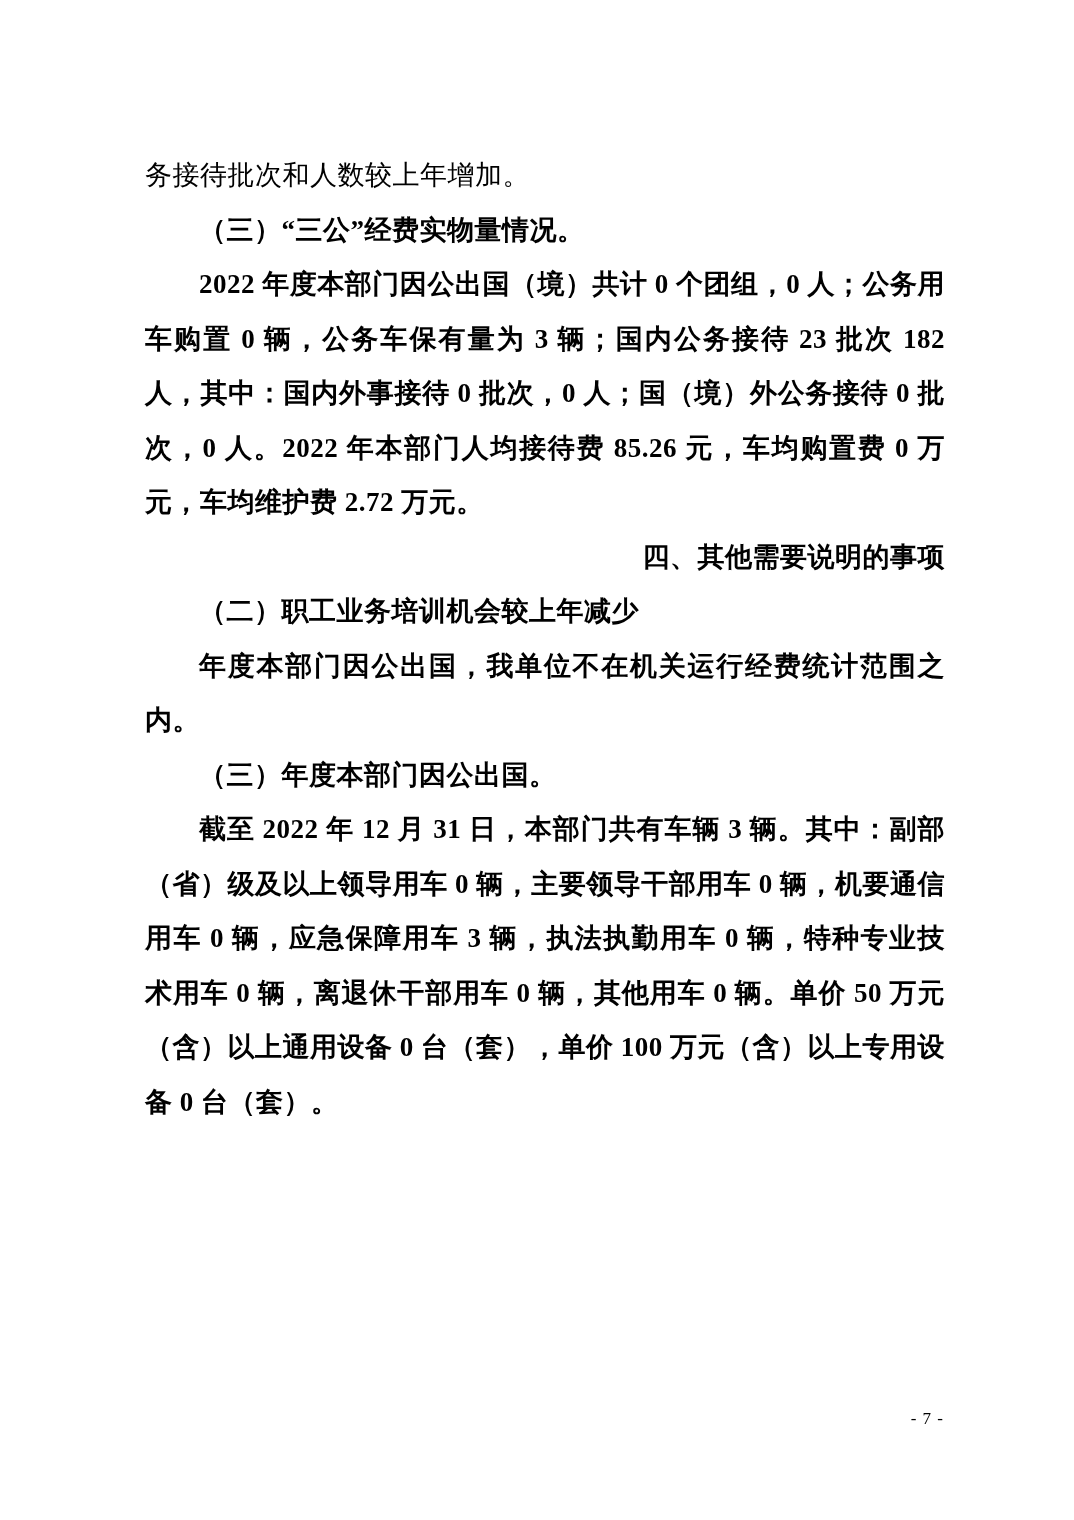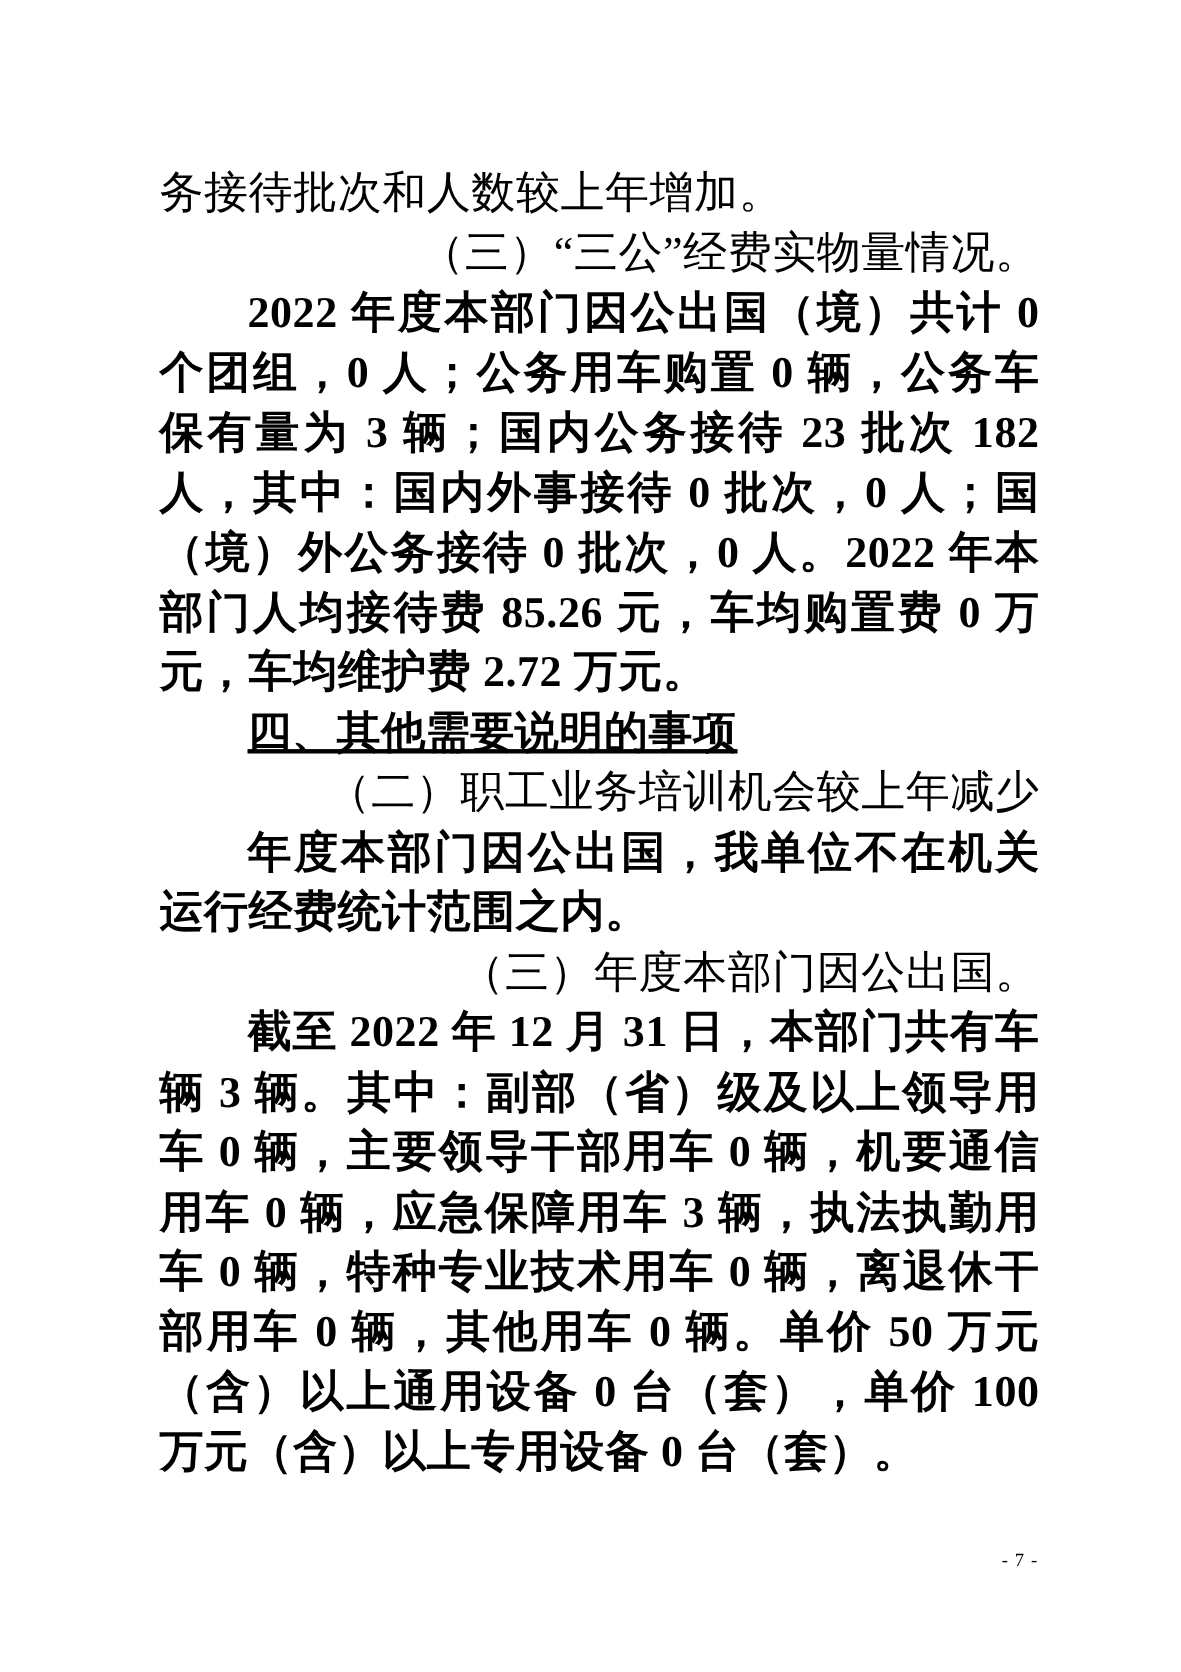--- a/index.html
+++ b/index.html
@@ -14,21 +14,21 @@
     background: #ffffff;
     overflow: hidden;
     font-family: "Liberation Serif", serif;
     color: #000000;
   }
   .content {
     position: absolute;
     left: 145px;
     top: 148px;
     width: 800px;
-    font-size: 40px;
+    font-size: 27px;
     line-height: 54.5px;
     text-align: justify;
     letter-spacing: 0.5px;
   }
   .block {
     margin: 0;
     padding: 0;
   }
   
   .continuation {
@@ -40,29 +40,28 @@
   .body {
     text-indent: 2em;
     font-family: "Liberation Serif", serif;
     font-weight: bold;
   }
   
   .hei-heading {
     text-indent: 2em;
     font-family: "Liberation Sans", sans-serif;
     font-weight: 700;
-    text-align: left;
-    text-decoration: underline;
+    text-align: right;
   }
   
   .kaiti-heading {
     text-indent: 2em;
     font-family: "Liberation Serif", serif;
-    font-weight: 400;
-    text-align: right;
+    font-weight: 700;
+    text-align: left;
   }
   .page-number {
     position: absolute;
     top: 1408px;
     right: 130px;
     font-size: 17px;
     line-height: 22px;
     font-family: "Liberation Serif", serif;
     color: #000000;
     letter-spacing: 1px;

